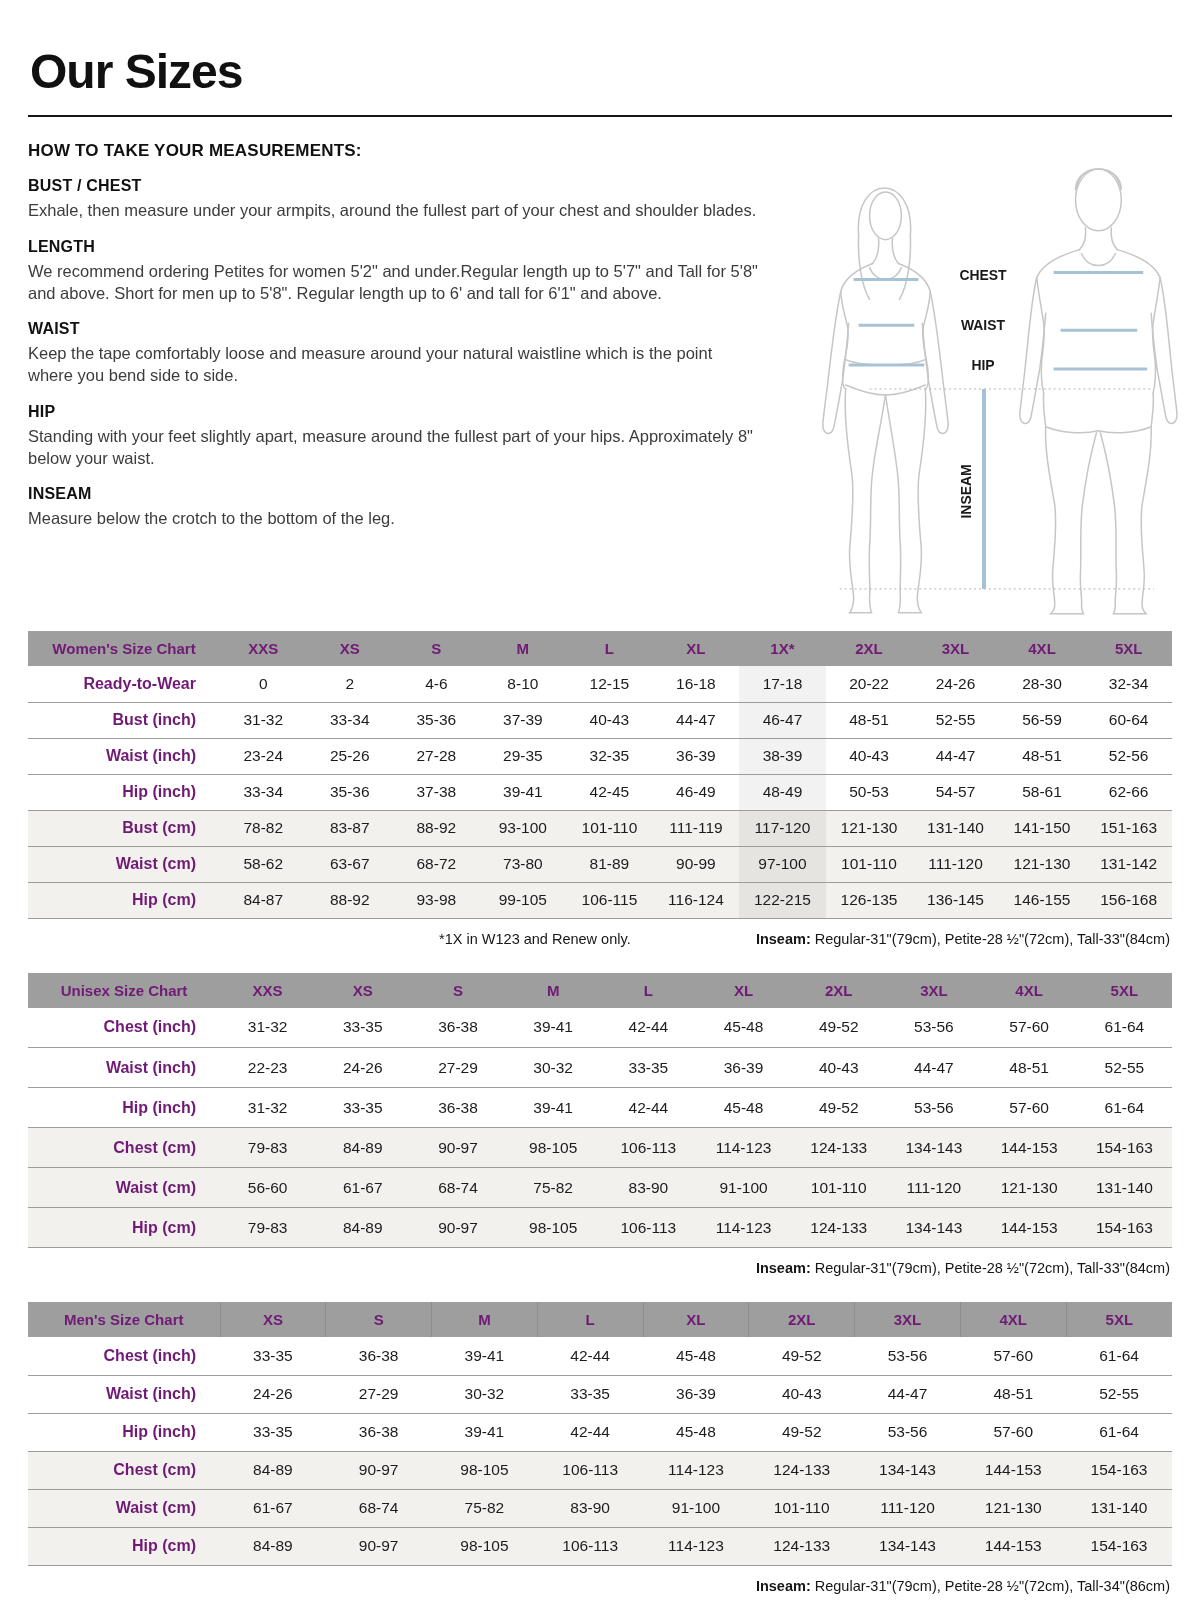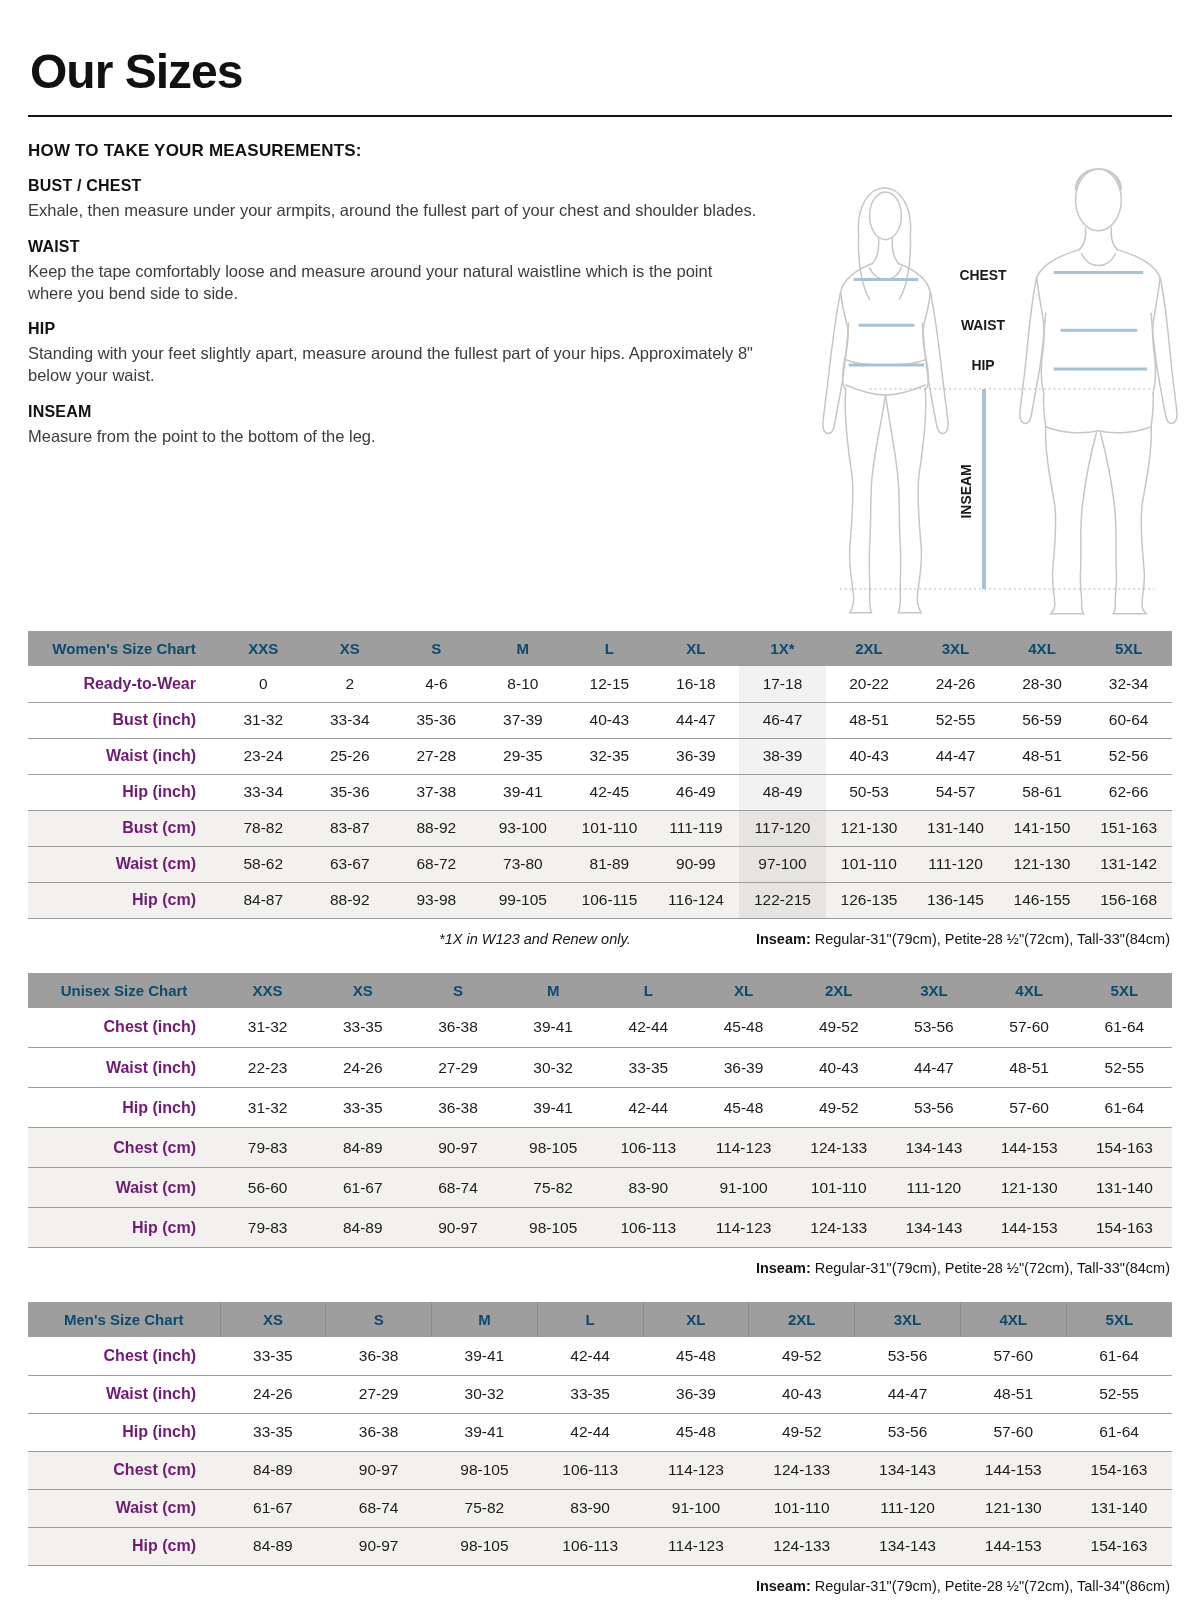--- a/index.html
+++ b/index.html
@@ -18,42 +18,42 @@
   .col-right { width:398px; flex:0 0 398px; margin-top:2px; }
 
   h2.howto { font-size:17px; font-weight:800; color:#111; margin:6px 0 4px; letter-spacing:.2px; }
   .m-section h3 { font-size:16px; font-weight:800; color:#111; margin:16px 0 5px; letter-spacing:.2px; }
   .m-section p { font-size:16.5px; line-height:1.32; color:#3c3c3c; max-width:730px; }
 
   
   .size-table { margin-top:14px; }
   .size-table table { width:100%; border-collapse:collapse; table-layout:fixed; }
   .size-table thead th {
-    background:#9e9e9e; color:#0c4a6e; font-weight:700; font-size:15px;
+    background:#9e9e9e; color:#701a75; font-weight:700; font-size:15px;
     height:35px; text-align:center; vertical-align:middle;
   }
   .size-table thead th.corner { font-size:15px; }
   .size-table col.label-col { width:192px; }
   .size-table tbody th {
     text-align:right; padding-right:24px; font-weight:700; font-size:16px; color:#701a75;
     border-bottom:1px solid #9c9c9c; vertical-align:middle;
   }
   .size-table tbody td {
     text-align:center; font-size:15.5px; color:#1c1c1c;
     border-bottom:1px solid #9c9c9c; vertical-align:middle;
   }
   .size-table.t-women tbody tr { height:36px; }
   .size-table.t-unisex tbody tr { height:40px; }
   .size-table.t-men tbody tr { height:38px; }
   .size-table tbody tr.shaded th, .size-table tbody tr.shaded td { background:#f2f1ee; }
   .size-table td.hl, .size-table tbody tr.shaded td.hl { box-shadow: inset 0 0 0 99px rgba(0,0,0,0.05); }
   .size-table.t-men thead th + th { border-left:1px solid rgba(0,0,0,0.10); }
 
   .footnotes { display:flex; align-items:baseline; margin:12px 2px 26px 0; font-size:14.5px; color:#161616; }
-  .fn-left { margin-left:36%;font-style:italic; }
+  .fn-left { margin-left:36%; }
   .fn-right { margin-left:auto; }
   .fn-right b { font-weight:700; }
 
   
   .diagram svg { display:block; }
   .fig { stroke:#c6c6c6; stroke-width:1.5; fill:none; stroke-linecap:round; }
   .blue { stroke:#a5c3d5; stroke-width:3; fill:none; }
   .dotted { stroke:#b3b3b3; stroke-width:1; stroke-dasharray:2 3; fill:none; }
   .dlabel { font-family:"Liberation Sans", sans-serif; font-size:14px; font-weight:700; fill:#1a1a1a; }
 </style>
@@ -65,32 +65,36 @@
   <h1 class="page-title">Our Sizes</h1>
   <hr class="title-rule">
 
   <div class="content-row">
     <div class="col-left">
       <h2 class="howto">HOW TO TAKE YOUR MEASUREMENTS:</h2>
       <div id="instructions-sections">
           <div class="m-section">
             <h3>BUST / CHEST</h3>
             <p>Exhale, then measure under your armpits, around the fullest part of your chest and shoulder blades.</p>
+          </div>
+          <div class="m-section">
+            <h3>LENGTH</h3>
+            <p>We recommend ordering Petites for women 5'2" and under.Regular length up to 5'7" and Tall for 5'8" and above. Short for men up to 5'8". Regular length up to 6' and tall for 6'1" and above.</p>
           </div>
           <div class="m-section">
             <h3>WAIST</h3>
             <p>Keep the tape comfortably loose and measure around your natural waistline which is the point where you bend side to side.</p>
           </div>
           <div class="m-section">
             <h3>HIP</h3>
             <p>Standing with your feet slightly apart, measure around the fullest part of your hips. Approximately 8" below your waist.</p>
           </div>
           <div class="m-section">
             <h3>INSEAM</h3>
-            <p>Measure from the point to the bottom of the leg.</p>
+            <p>Measure below the crotch to the bottom of the leg.</p>
           </div>
         </div>
     </div>
 
     <div class="col-right diagram">
       <svg width="398" height="480" viewBox="0 0 400 480">
 
         <g class="fig">
           <path d="M77,98 C72,34 134,34 129,98 C130,124 126,148 118,162"></path>
           <path d="M77,98 C76,124 80,148 88,162"></path>

